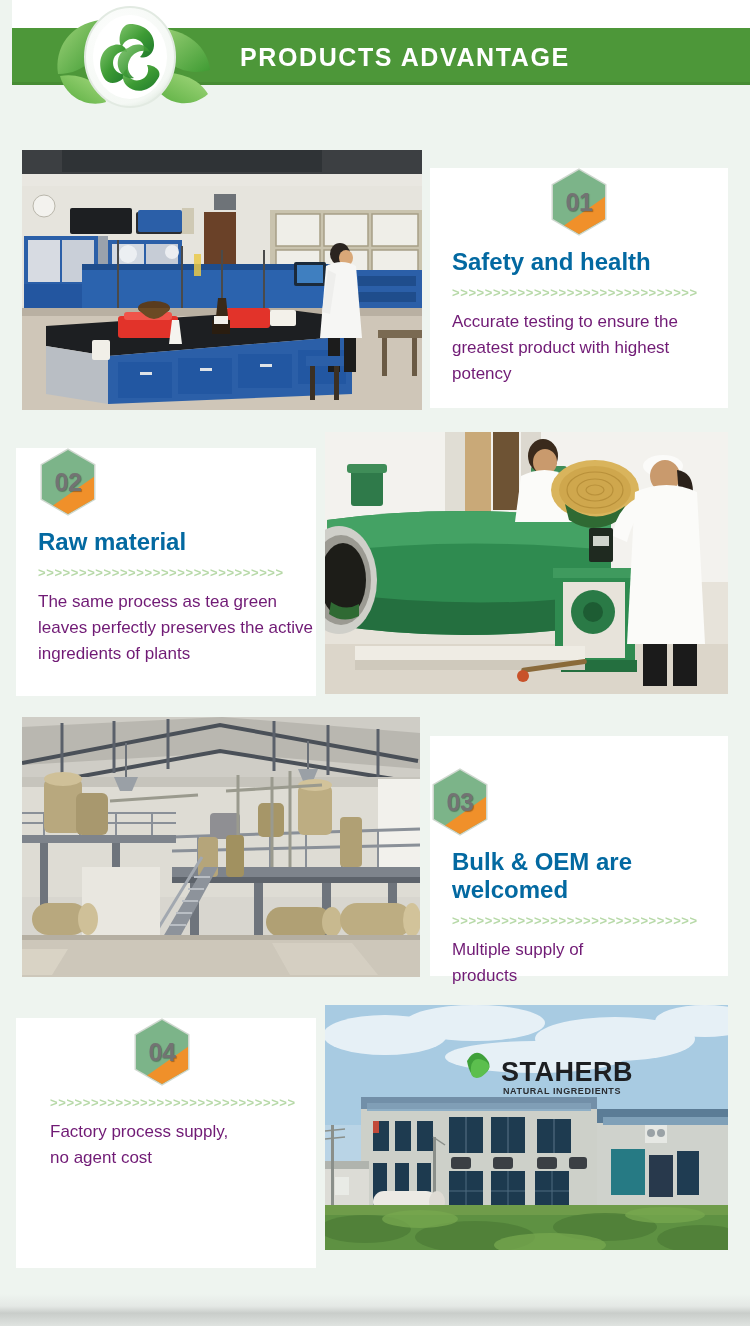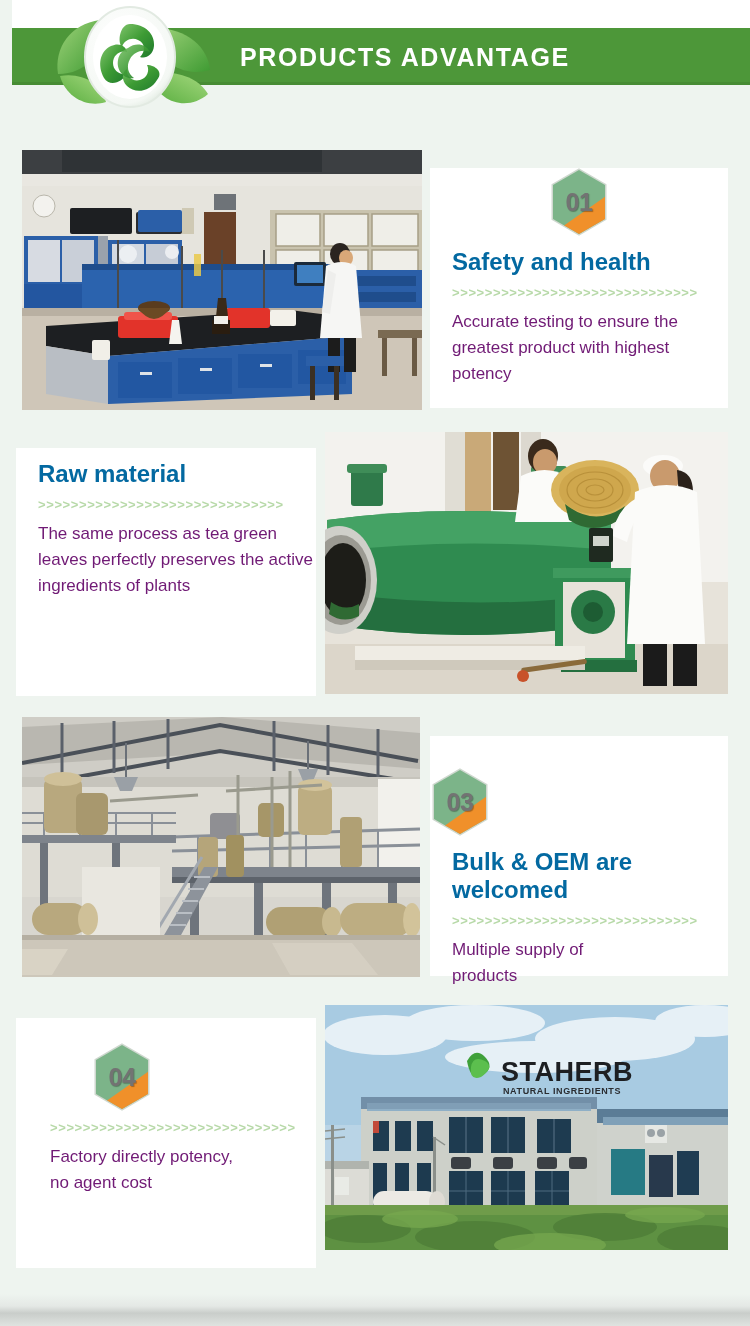--- a/index.html
+++ b/index.html
@@ -248,20 +248,35 @@
       <div class="title">Safety and health</div>
       <div class="chev">&gt;&gt;&gt;&gt;&gt;&gt;&gt;&gt;&gt;&gt;&gt;&gt;&gt;&gt;&gt;&gt;&gt;&gt;&gt;&gt;&gt;&gt;&gt;&gt;&gt;&gt;&gt;&gt;&gt;&gt;</div>
       <div class="desc">Accurate testing to ensure the greatest product with highest potency</div>
     </div>
   </div>
 </div>
 
 <div class="card" style="left:16px;top:448px;width:300px;height:248px;">
   <div class="txt" style="left:0;top:0;width:300px;">
     <div style="padding-left:22px;">
+      <div class="badge">
+        <svg width="60" height="68" viewBox="0 0 60 68">
+          <defs>
+              <clipPath id="hexclip2">
+                <polygon points="30,2 56,17 56,51 30,66 4,51 4,17"></polygon>
+              </clipPath>
+            </defs>
+          <polygon points="30,2 56,17 56,51 30,66 4,51 4,17" fill="none" stroke="#cfd8cf" stroke-width="3"></polygon>
+          <g clip-path="url(#hexclip2)">
+            <rect x="0" y="0" width="60" height="68" fill="#7cb489"></rect>
+            <polygon points="0,68 60,26 60,68" fill="#f0902a"></polygon>
+          </g>
+        </svg>
+        <div class="num">02</div>
+      </div>
       <div class="title">Raw material</div>
       <div class="chev">&gt;&gt;&gt;&gt;&gt;&gt;&gt;&gt;&gt;&gt;&gt;&gt;&gt;&gt;&gt;&gt;&gt;&gt;&gt;&gt;&gt;&gt;&gt;&gt;&gt;&gt;&gt;&gt;&gt;&gt;</div>
       <div class="desc" style="width:278px;">The same process as tea green leaves perfectly preserves the active ingredients of plants</div>
     </div>
   </div>
 </div>
 
 <div class="card" style="left:325px;top:432px;width:403px;height:262px;">
   <div class="photo" style="left:0;top:0;width:403px;height:262px;">
     <svg width="403" height="262" viewBox="0 0 403 262">
@@ -478,40 +493,40 @@
     <div style="padding:0 22px;">
       <div class="title" style="width:215px;">Bulk &amp; OEM are welcomed</div>
       <div class="chev">&gt;&gt;&gt;&gt;&gt;&gt;&gt;&gt;&gt;&gt;&gt;&gt;&gt;&gt;&gt;&gt;&gt;&gt;&gt;&gt;&gt;&gt;&gt;&gt;&gt;&gt;&gt;&gt;&gt;&gt;</div>
       <div class="desc" style="width:170px;">Multiple supply of products</div>
     </div>
   </div>
 </div>
 
 <div class="card" style="left:16px;top:1018px;width:300px;height:250px;">
   <div class="txt" style="left:0;top:0;width:300px;">
-    <div style="padding-left:76px;margin-top:25px;">
+    <div style="padding-left:116px;">
       <div class="badge">
         <svg width="60" height="68" viewBox="0 0 60 68">
           <defs>
               <clipPath id="hexclip4">
                 <polygon points="30,2 56,17 56,51 30,66 4,51 4,17"></polygon>
               </clipPath>
             </defs>
           <polygon points="30,2 56,17 56,51 30,66 4,51 4,17" fill="none" stroke="#cfd8cf" stroke-width="3"></polygon>
           <g clip-path="url(#hexclip4)">
             <rect x="0" y="0" width="60" height="68" fill="#7cb489"></rect>
             <polygon points="0,68 60,26 60,68" fill="#f0902a"></polygon>
           </g>
         </svg>
         <div class="num">04</div>
       </div>
     </div>
     <div style="padding-left:34px;padding-right:14px;">
       <div class="chev">&gt;&gt;&gt;&gt;&gt;&gt;&gt;&gt;&gt;&gt;&gt;&gt;&gt;&gt;&gt;&gt;&gt;&gt;&gt;&gt;&gt;&gt;&gt;&gt;&gt;&gt;&gt;&gt;&gt;&gt;</div>
-      <div class="desc" style="width:200px;">Factory directly potency, no agent cost</div>
+      <div class="desc" style="width:200px;">Factory process supply, no agent cost</div>
     </div>
   </div>
 </div>
 
 <div class="card" style="left:325px;top:1005px;width:403px;height:245px;">
   <div class="photo" style="left:0;top:0;width:403px;height:245px;">
     <svg width="403" height="245" viewBox="0 0 403 245">
 
       <rect width="403" height="245" fill="#b9d4e6"></rect>
       <rect x="0" y="0" width="403" height="120" fill="#a8cbe2"></rect>

